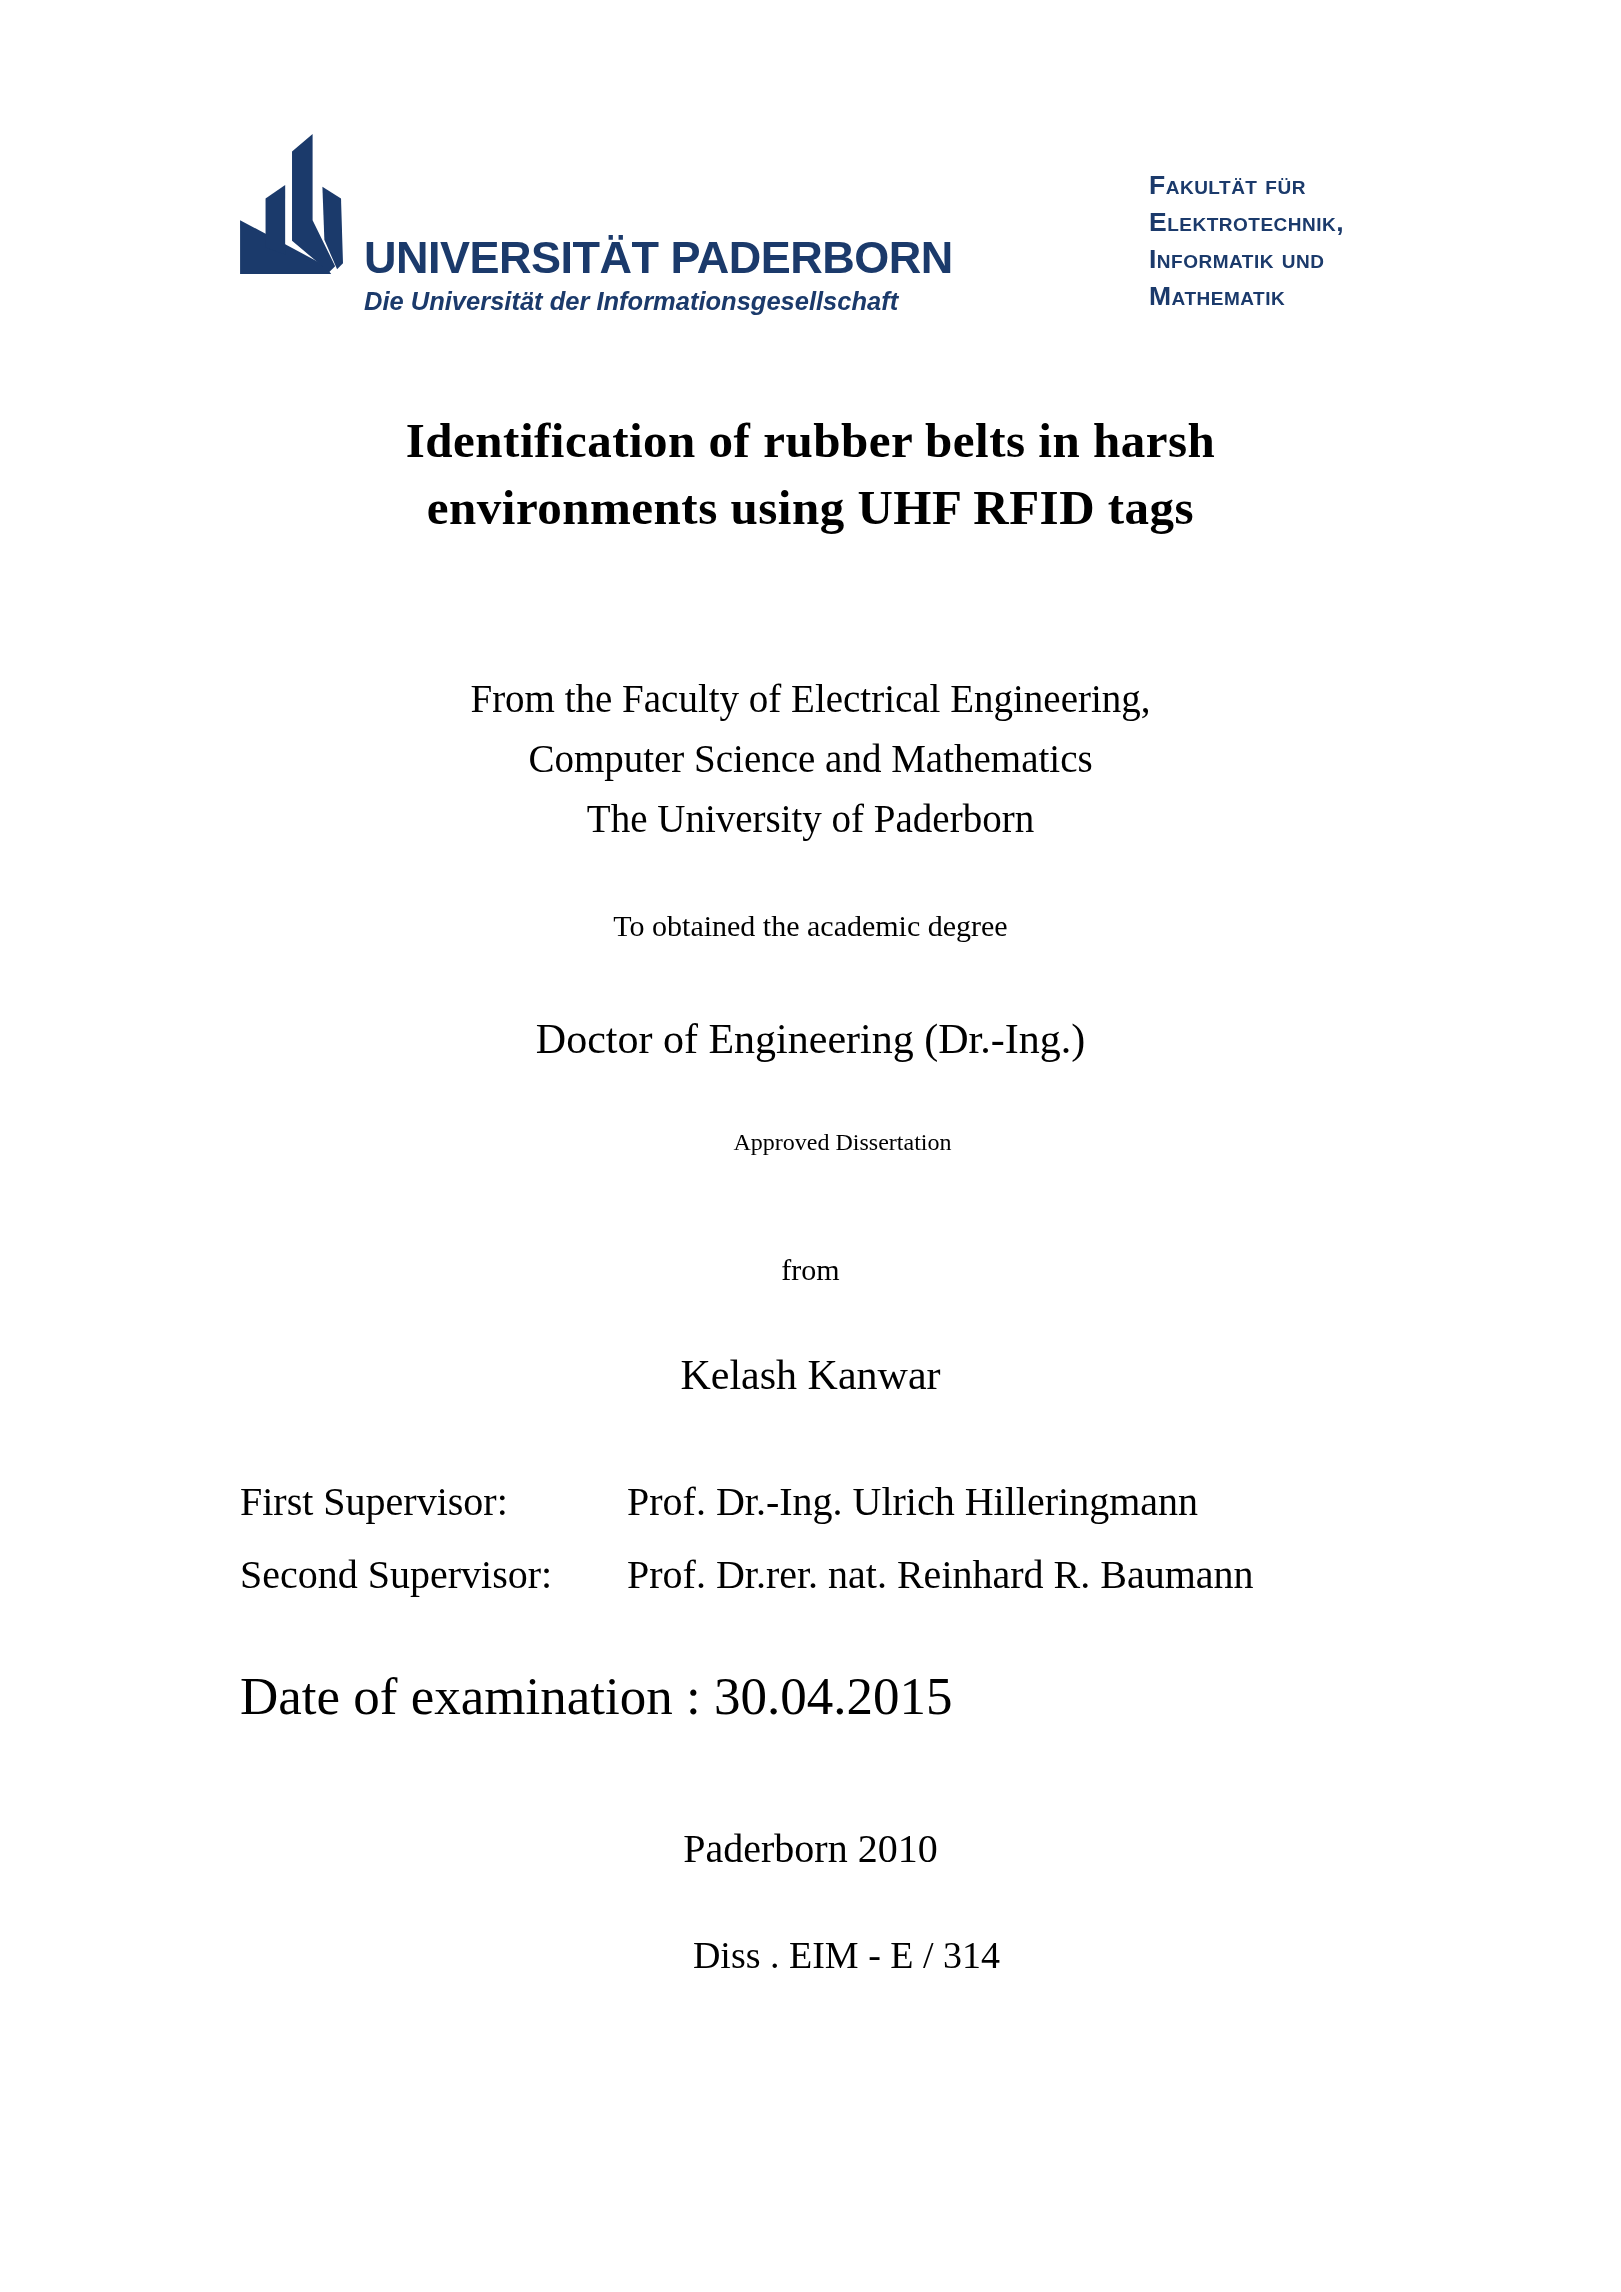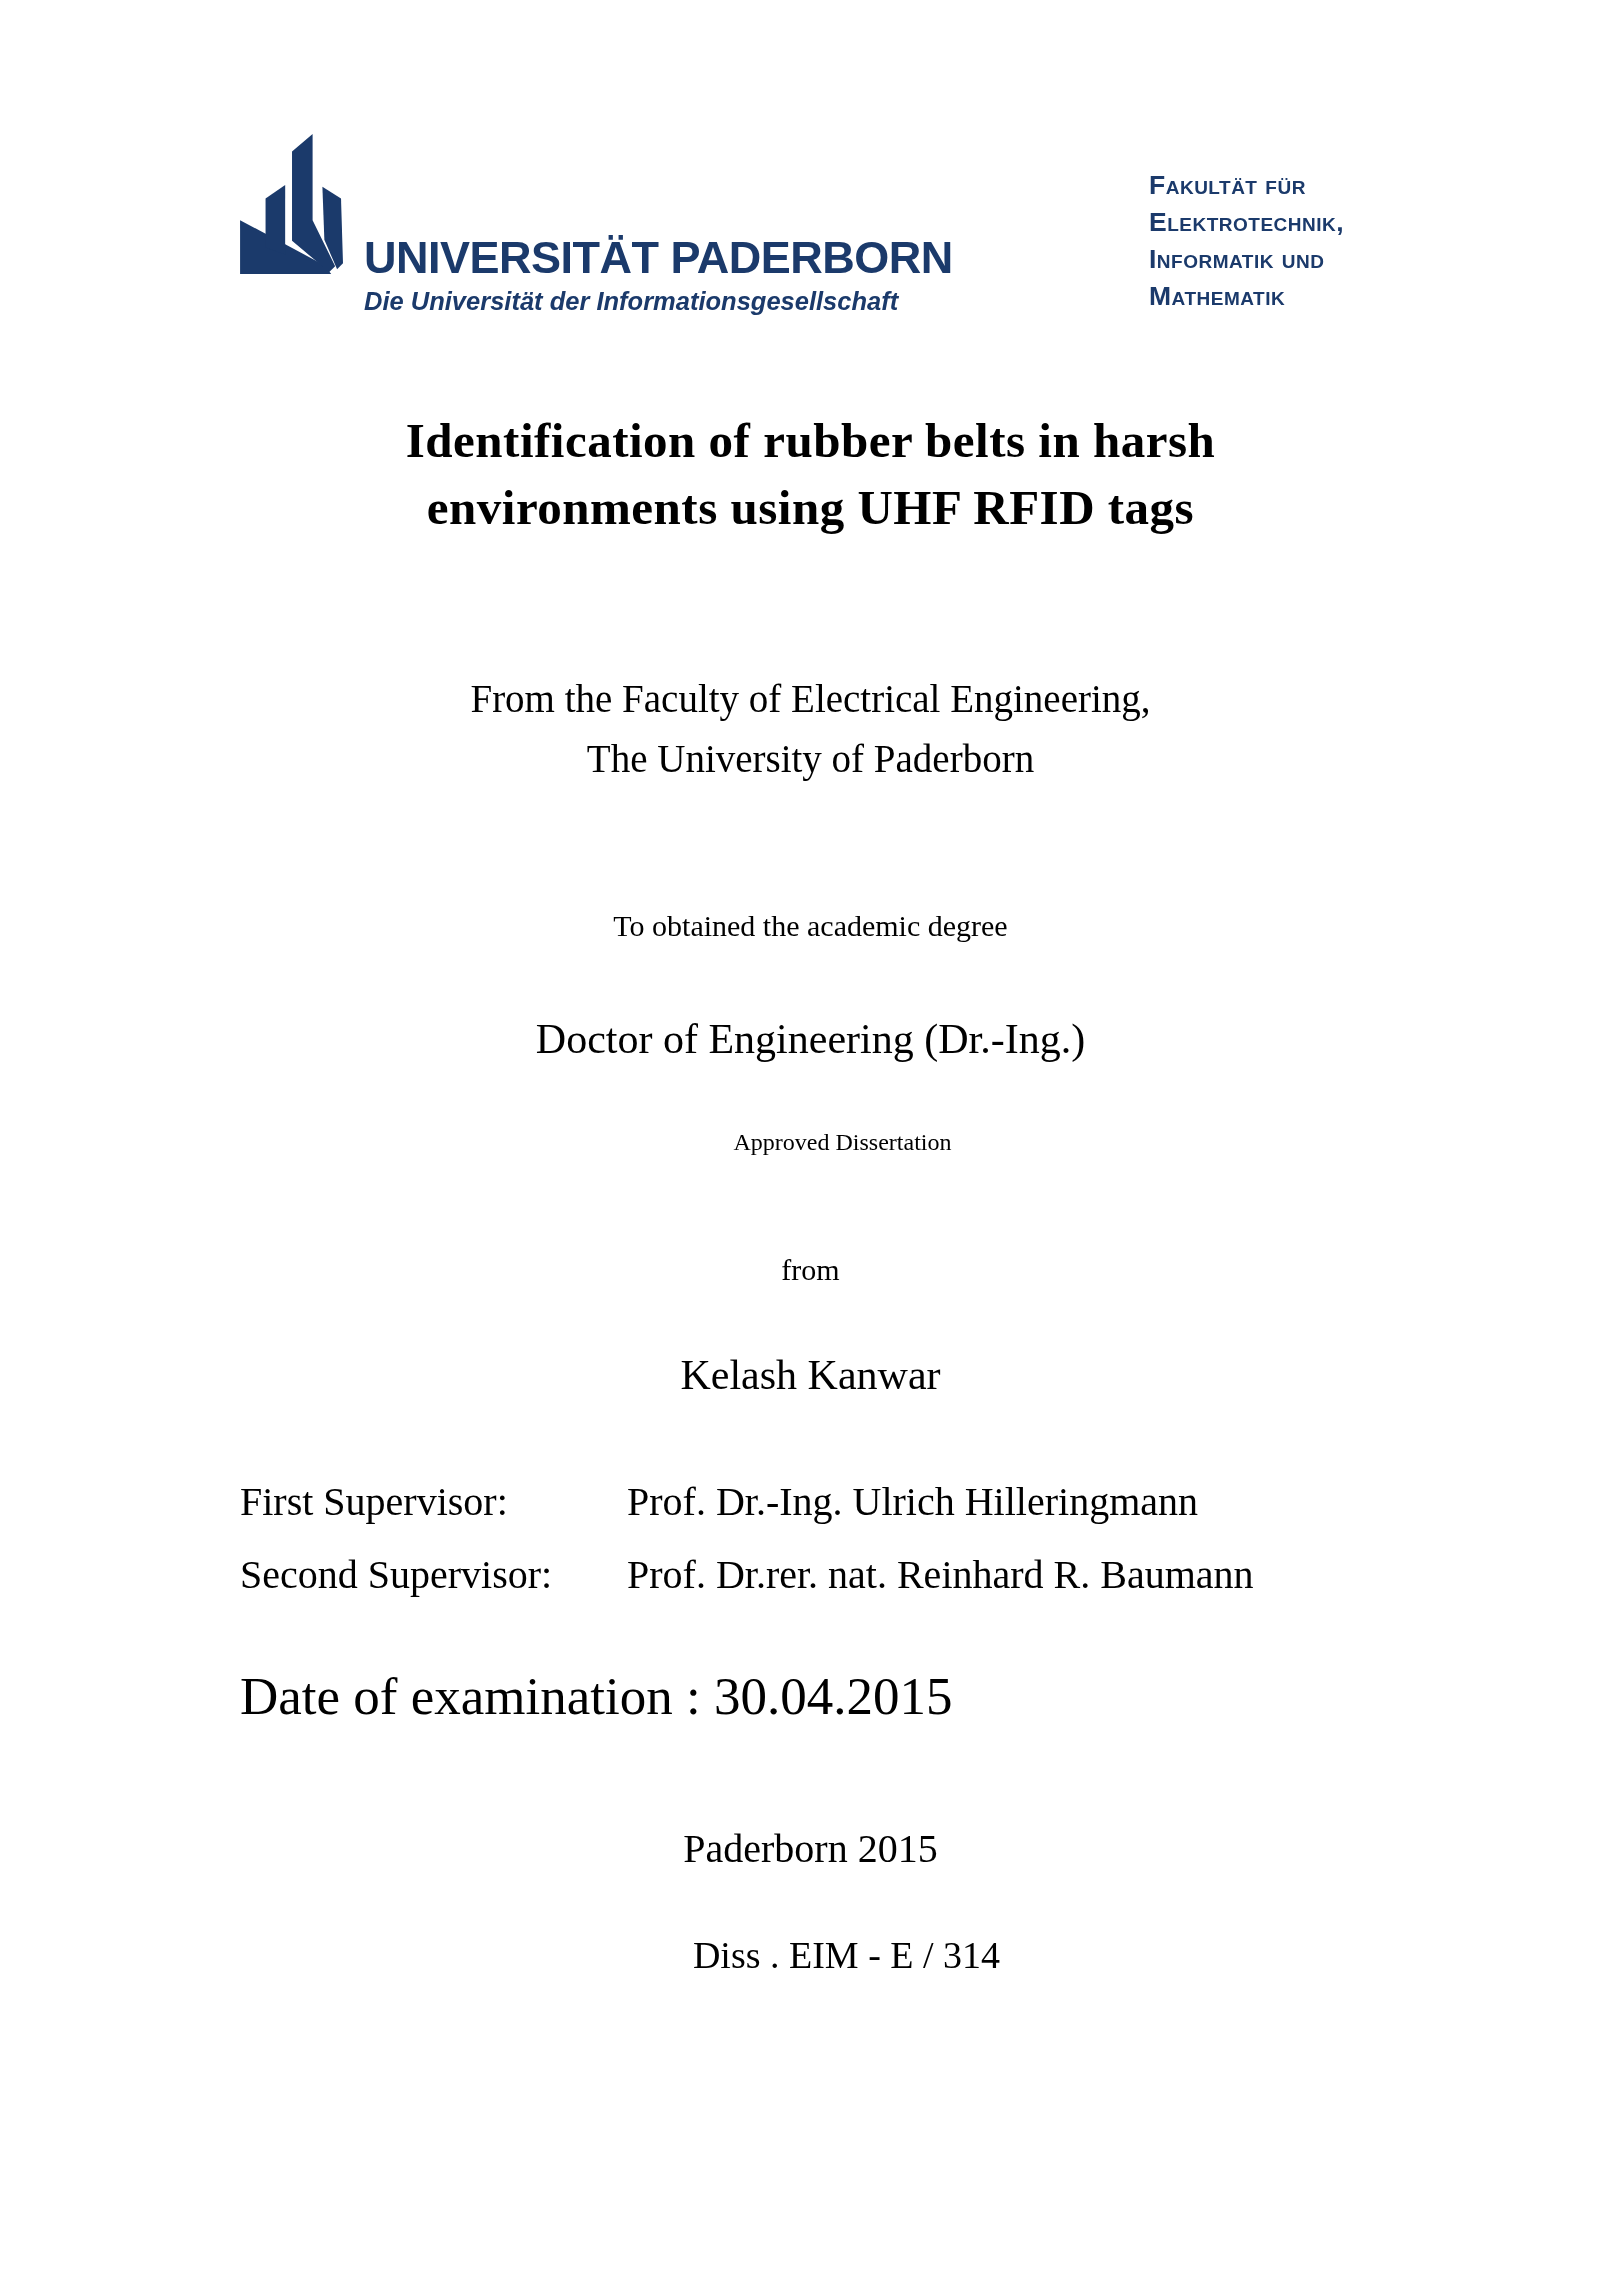--- a/index.html
+++ b/index.html
@@ -73,20 +73,21 @@
     <div>Mathematik</div>
   </div>
 
   <div class="centered thesis-title">
     <div>Identification of rubber belts in harsh</div>
     <div>environments using UHF RFID tags</div>
   </div>
 
   <div class="centered affiliation">
     <div>From the Faculty of Electrical Engineering,</div>
+    <div>Computer Science and Mathematics</div>
     <div>The University of Paderborn</div>
   </div>
 
   <div class="centered degree-intro">To obtained the academic degree</div>
   <div class="centered degree-name">Doctor of Engineering (Dr.-Ing.)</div>
   <div class="centered degree-type">Approved Dissertation</div>
 
   <div class="centered from-label">from</div>
   <div class="centered author-name">Kelash Kanwar</div>
 
@@ -96,17 +97,17 @@
       <div class="supervisor-name">Prof. Dr.-Ing. Ulrich Hilleringmann</div>
     </div>
     <div class="supervisor-row">
       <div class="supervisor-label">Second Supervisor:</div>
       <div class="supervisor-name">Prof. Dr.rer. nat. Reinhard R. Baumann</div>
     </div>
   </div>
 
   <div class="exam-date">Date of examination : 30.04.2015</div>
 
-  <div class="centered place-year">Paderborn 2015</div>
+  <div class="centered place-year">Paderborn 2010</div>
   <div class="centered diss-number">Diss . EIM - E / 314</div>
 
 </div>
 
 
 </body></html>

